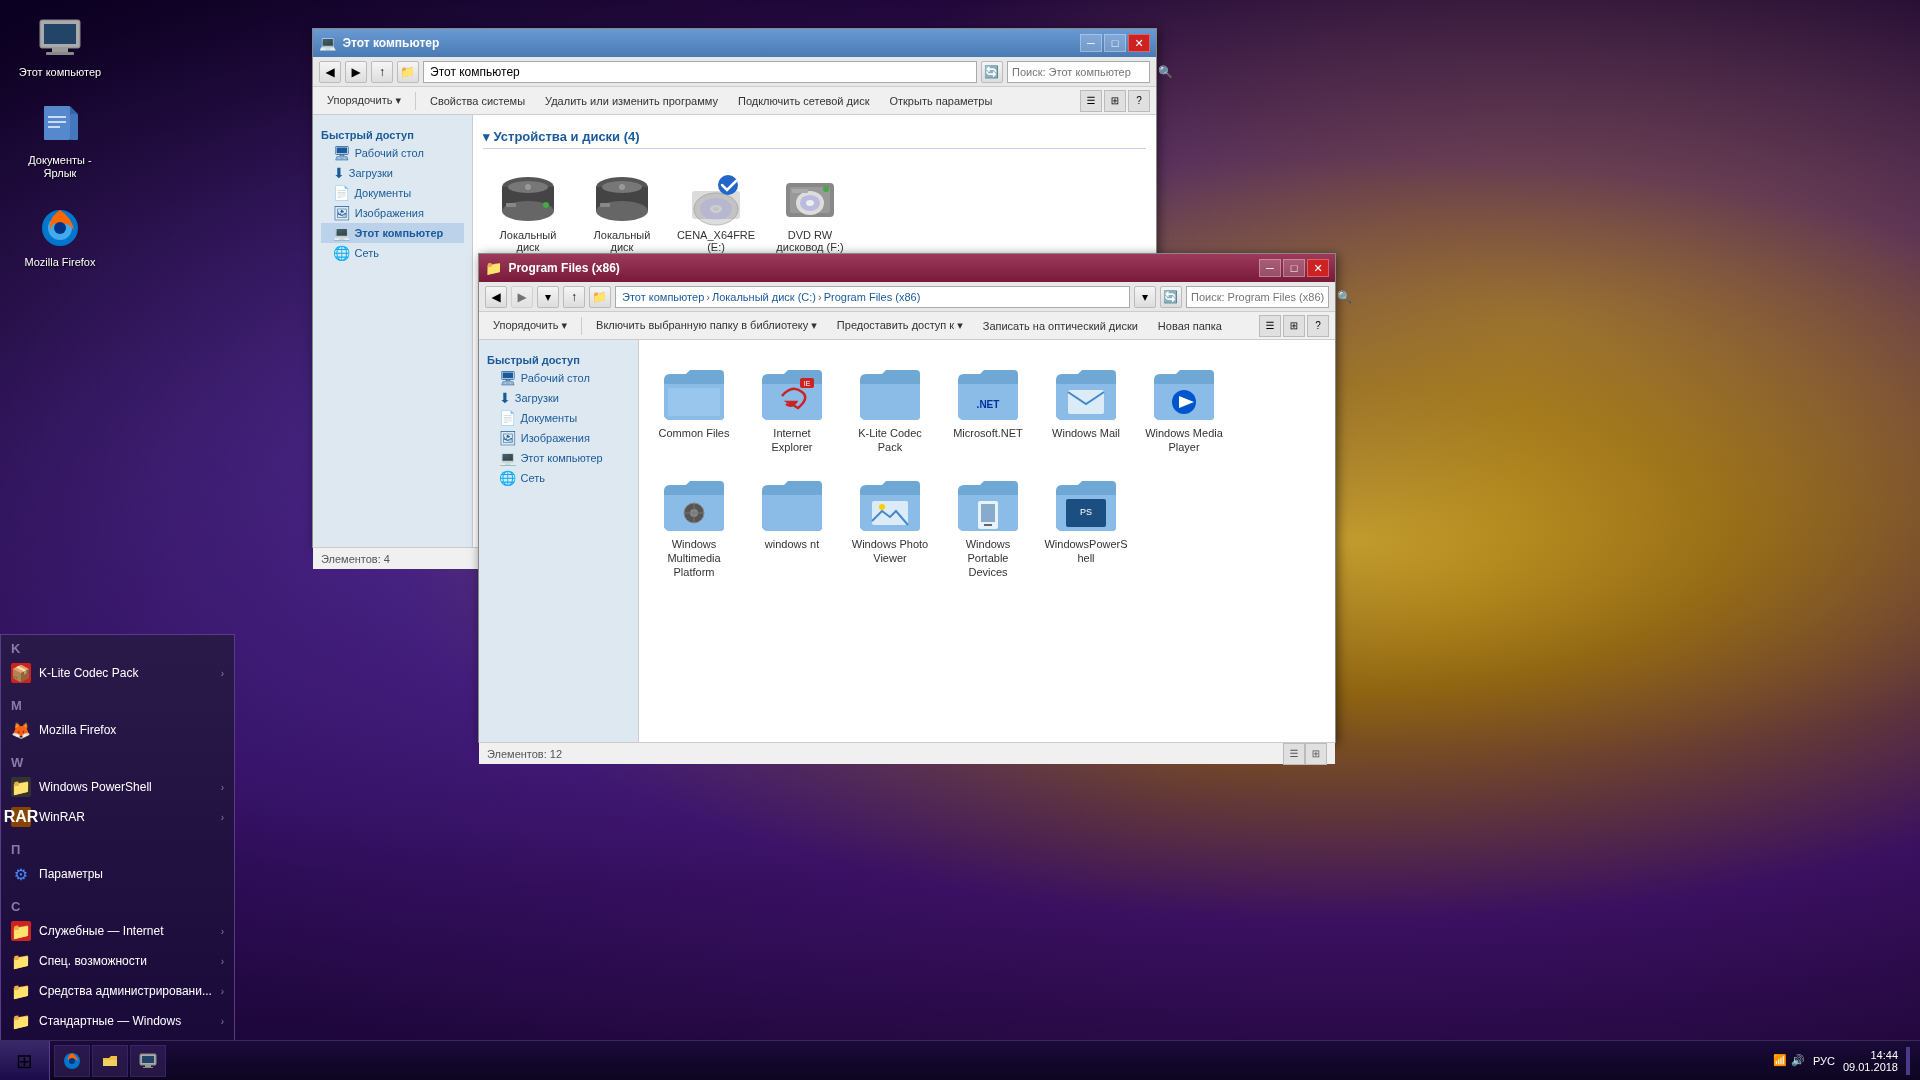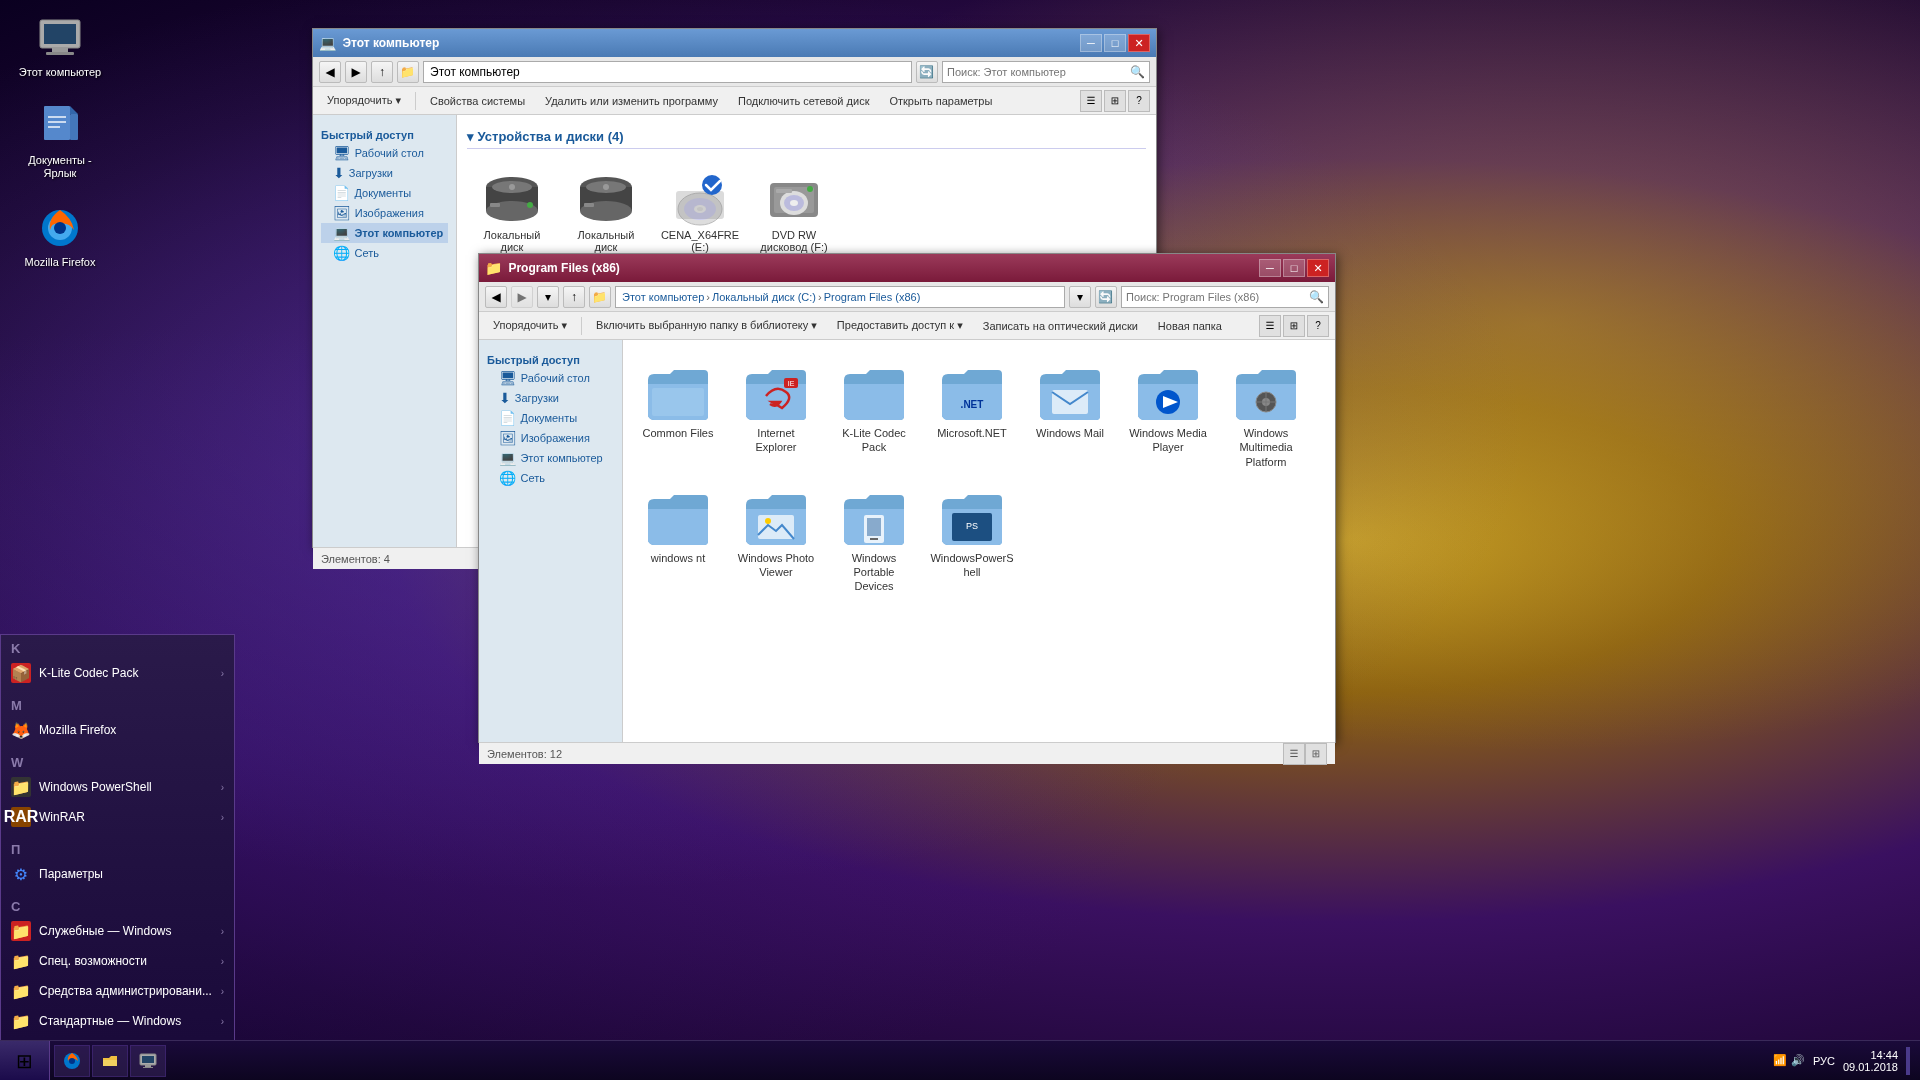--- a/index.html
+++ b/index.html
@@ -231,21 +231,21 @@
       display: flex;
       align-items: center;
       gap: 4px;
     }
     .search-field {
       display: flex;
       align-items: center;
       height: 22px;
       background: white;
       border: 1px solid #aaa;
-      width: 208px;
+      width: 143px;
     }
     .search-field input {
       border: none;
       outline: none;
       flex: 1;
       padding: 0 4px;
       font-size: 11px;
       background: transparent;
     }
     .search-icon-btn {
@@ -280,21 +280,21 @@
       text-align: right;
     }
     .toolbar-sep { width: 1px; background: #ccc; height: 18px; margin: 0 2px; }
 
     
     .window-body {
       display: flex;
       height: calc(100% - 86px);
     }
     .sidebar {
-      width: 144px;
+      width: 160px;
       background: #dde8f0;
       border-right: 1px solid #ccc;
       padding: 8px 0;
       flex-shrink: 0;
     }
     .sidebar-section { padding: 4px 8px; }
     .sidebar-header {
       font-weight: bold;
       color: #1a5a9a;
       font-size: 11px;
@@ -523,21 +523,21 @@
       <div class="start-menu-letter">П</div>
       <div class="start-menu-item">
         <div class="item-icon item-icon-gear">⚙</div>
         <span class="item-label">Параметры</span>
       </div>
     </div>
     <div class="start-menu-section">
       <div class="start-menu-letter">С</div>
       <div class="start-menu-item">
         <div class="item-icon item-icon-red">📁</div>
-        <span class="item-label">Служебные — Windows</span>
+        <span class="item-label">Служебные — Internet</span>
         <span class="item-arrow">›</span>
       </div>
       <div class="start-menu-item">
         <div class="item-icon">📁</div>
         <span class="item-label">Спец. возможности</span>
         <span class="item-arrow">›</span>
       </div>
       <div class="start-menu-item">
         <div class="item-icon">📁</div>
         <span class="item-label">Средства администрировани...</span>

